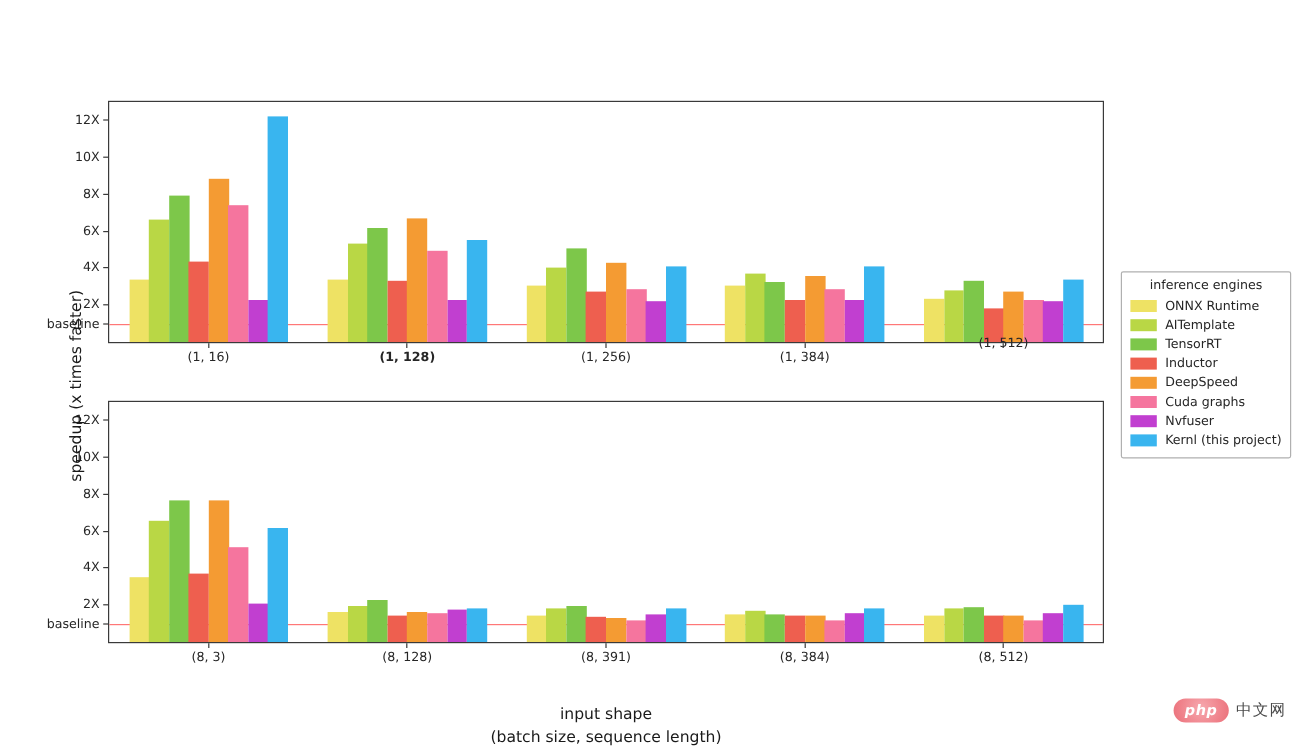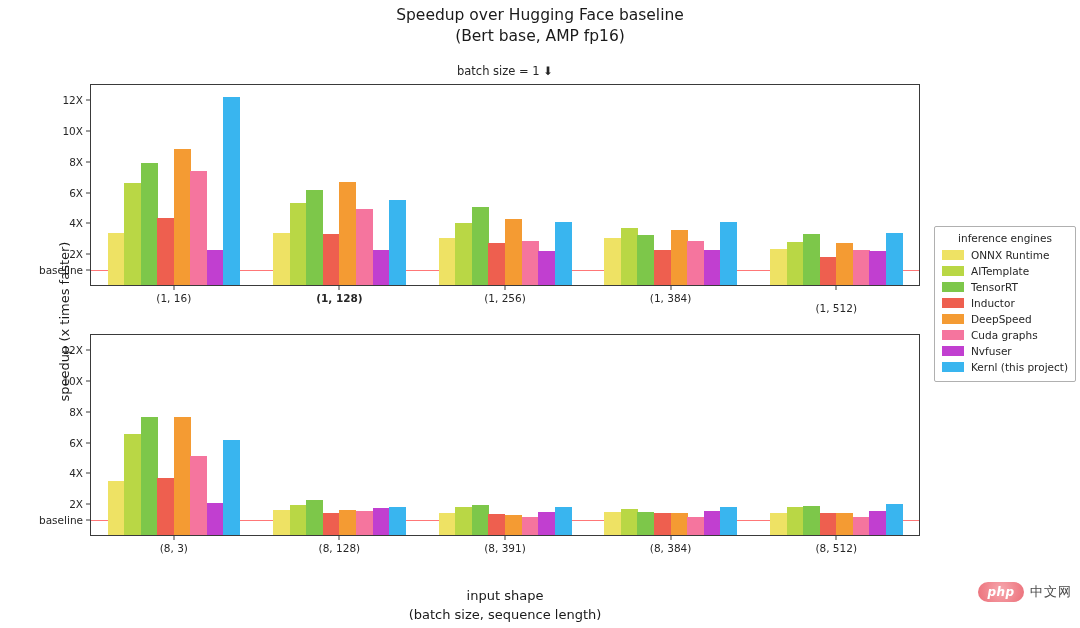--- a/index.html
+++ b/index.html
@@ -89,24 +89,21 @@
     display:flex;align-items:center;justify-content:center;
     letter-spacing:.5px;
   }
   #wm-cn{margin-left:6px;font-size:13px;color:#4a4a4a;letter-spacing:1px;}
 </style>
 </head>
 <body>
 
 <div class="fig">
 
-  <div id="fig-title">Speedup over Hugging Face baseline
-(Bert base, AMP fp16)</div>
-
-  <div id="subtitle-top" class="subplot-title">batch size = 1 ⬇</div>
+
 
   <div id="axes-top" class="axes">
     <div class="plot-area" id="plot-top">
         <div class="baseline-line" style="top: 184.615px; background: rgb(255, 95, 95);"></div>
         <div class="bar" title="ONNX Runtime (1, 16): 3.4X" style="left: 16.56px; width: 16.96px; height: 52.3077px; background: rgb(238, 226, 100);"></div>
         <div class="bar" title="AITemplate (1, 16): 6.6X" style="left: 33.12px; width: 16.96px; height: 101.538px; background: rgb(185, 215, 69);"></div>
         <div class="bar" title="TensorRT (1, 16): 7.95X" style="left: 49.68px; width: 16.96px; height: 122.308px; background: rgb(125, 199, 74);"></div>
         <div class="bar" title="Inductor (1, 16): 4.35X" style="left: 66.24px; width: 16.96px; height: 66.9231px; background: rgb(238, 95, 79);"></div>
         <div class="bar" title="DeepSpeed (1, 16): 8.85X" style="left: 82.8px; width: 16.96px; height: 136.154px; background: rgb(244, 155, 51);"></div>
         <div class="bar" title="Cuda graphs (1, 16): 7.4X" style="left: 99.36px; width: 16.96px; height: 113.846px; background: rgb(245, 117, 158);"></div>
@@ -196,21 +193,21 @@
   <div id="ticks-layer">
       <div class="xtick-mark" style="left: 173.8px; top: 286px;"></div>
       <div class="xtick-label" style="left: 173.8px; top: 292px;">(1, 16)</div>
       <div class="xtick-mark" style="left: 339.4px; top: 286px;"></div>
       <div class="xtick-label" style="left: 339.4px; top: 292px; font-weight: bold;">(1, 128)</div>
       <div class="xtick-mark" style="left: 505px; top: 286px;"></div>
       <div class="xtick-label" style="left: 505px; top: 292px;">(1, 256)</div>
       <div class="xtick-mark" style="left: 670.6px; top: 286px;"></div>
       <div class="xtick-label" style="left: 670.6px; top: 292px;">(1, 384)</div>
       <div class="xtick-mark" style="left: 836.2px; top: 286px;"></div>
-      <div class="xtick-label" style="left: 836.2px; top: 302px;">(1, 512)</div>
+      <div class="xtick-label" style="left: 836.2px; top: 280px;">(1, 512)</div>
       <div class="ytick-mark" style="left: 86px; top: 269.615px;"></div>
       <div class="ytick-label" style="right: 997px; top: 269.615px;">baseline</div>
       <div class="ytick-mark" style="left: 86px; top: 254.231px;"></div>
       <div class="ytick-label" style="right: 997px; top: 254.231px;">2X</div>
       <div class="ytick-mark" style="left: 86px; top: 223.462px;"></div>
       <div class="ytick-label" style="right: 997px; top: 223.462px;">4X</div>
       <div class="ytick-mark" style="left: 86px; top: 192.692px;"></div>
       <div class="ytick-label" style="right: 997px; top: 192.692px;">6X</div>
       <div class="ytick-mark" style="left: 86px; top: 161.923px;"></div>
       <div class="ytick-label" style="right: 997px; top: 161.923px;">8X</div>

